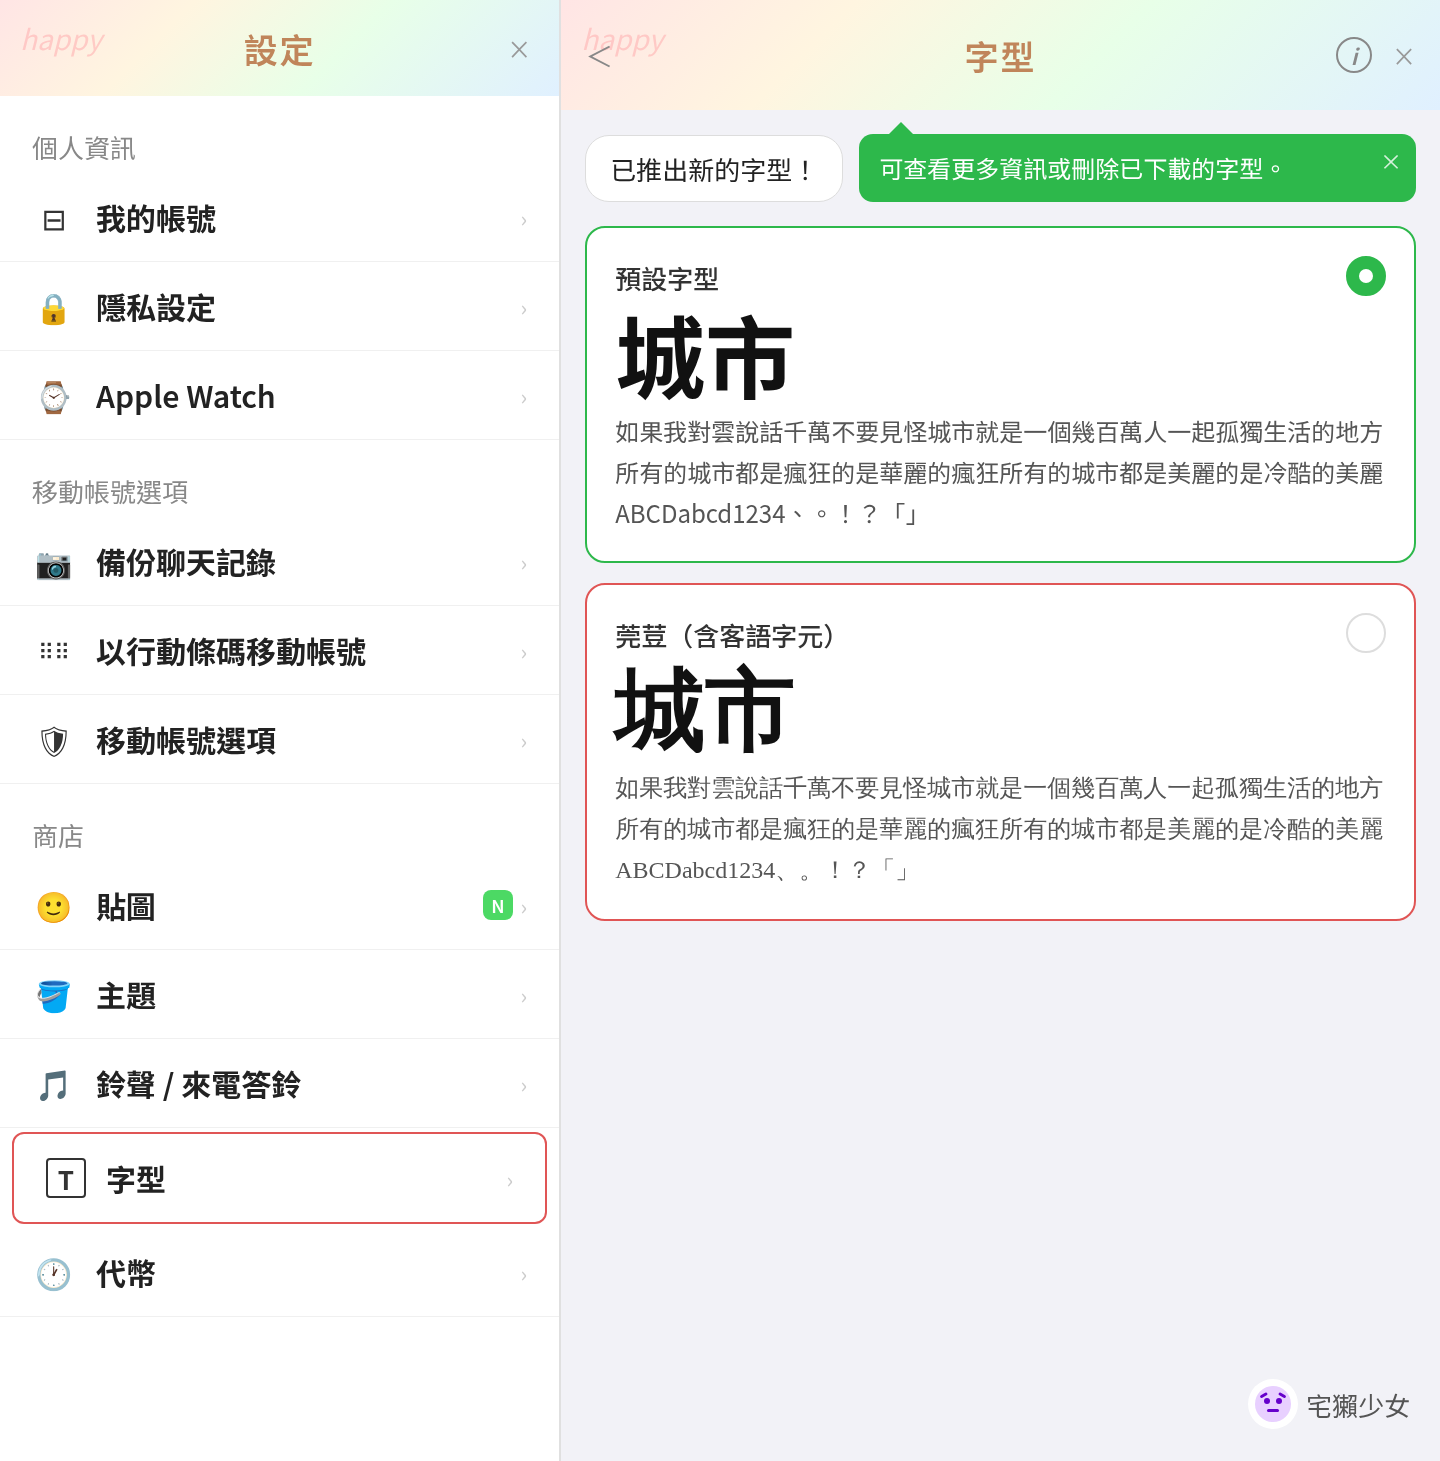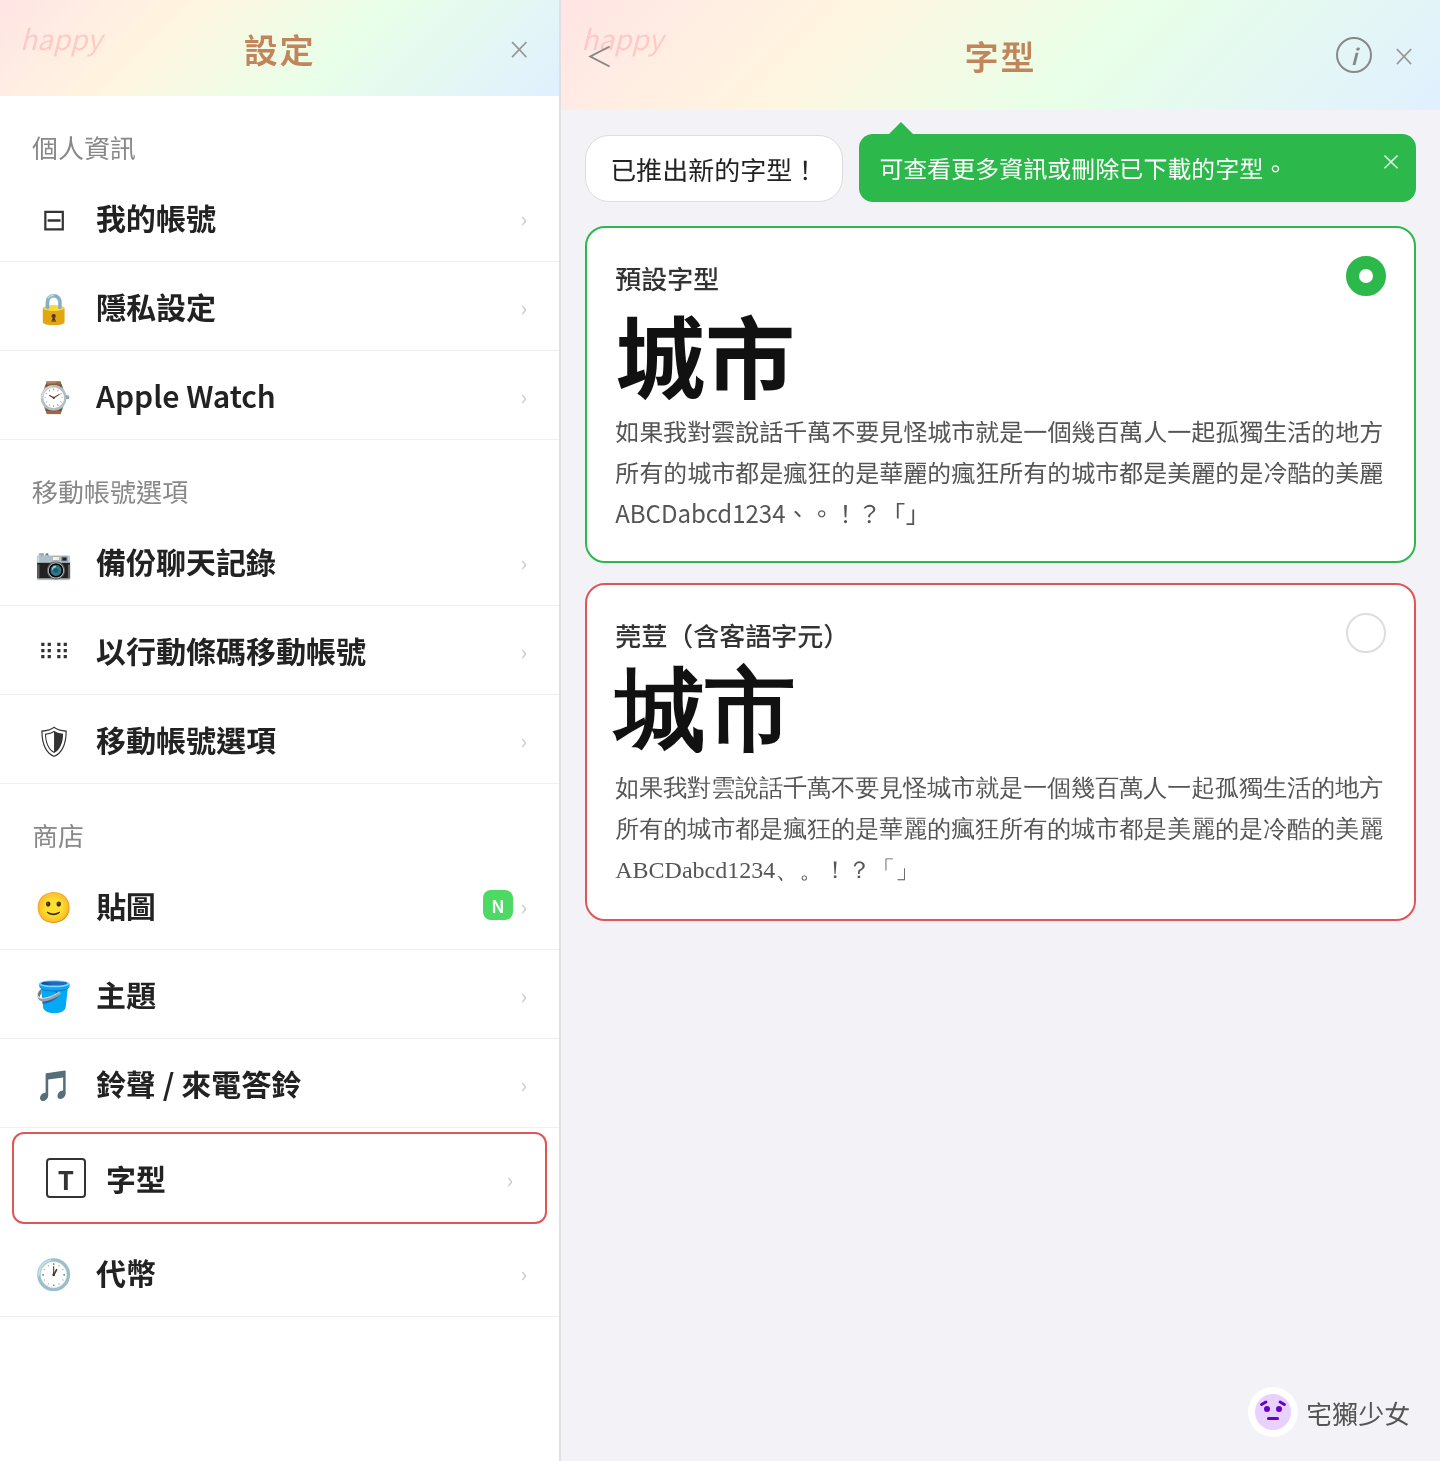--- a/index.html
+++ b/index.html
@@ -338,21 +338,21 @@
     .font-preview-text {
       font-size: 24px;
       color: #555;
       line-height: 1.7;
       margin-top: 8px;
     }
 
     
     .watermark {
       position: absolute;
-      bottom: 24px;
+      bottom: 32px;
       right: 30px;
       display: flex;
       align-items: center;
       gap: 8px;
     }
 
     .watermark-icon {
       width: 50px;
       height: 50px;
       background: #fff;

